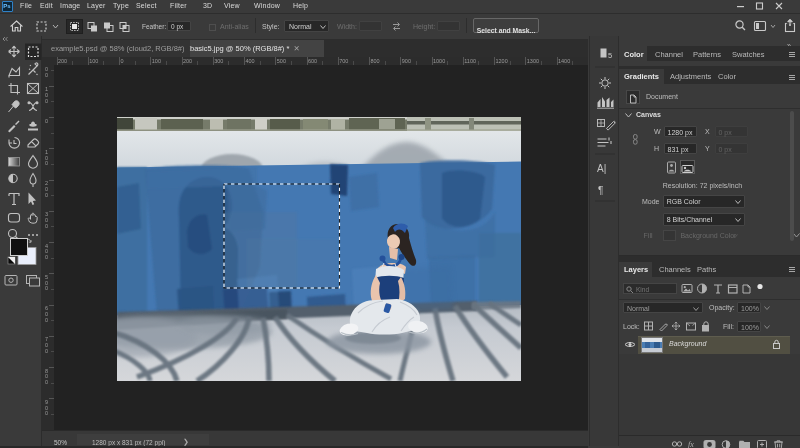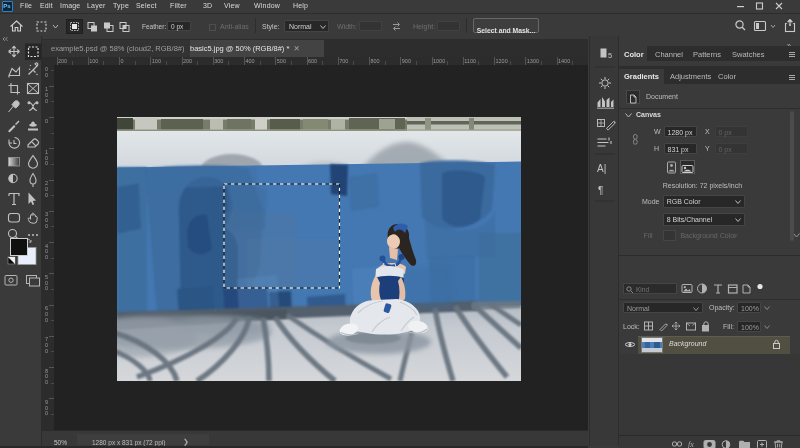--- a/index.html
+++ b/index.html
@@ -518,20 +518,29 @@
         <path d="M0.5 0.5 L3 3.5 L5.5 0.5" fill="none" stroke="#555" stroke-width="1"></path>
       </svg>
       <svg style="position:absolute;left:174px;top:149px;" width="7" height="6">
         <path d="M0.5 0.5 L3.5 4 L6.5 0.5" fill="none" stroke="#999" stroke-width="1"></path>
       </svg>
 
       <div style="position:absolute;left:171px;top:27px;width:4px;height:130px;background:#4c4c4c;border-radius:2px;"></div>
       <div style="position:absolute;left:0;top:171px;width:181px;height:1px;background:#2b2b2b;"></div>
     </div>
 
+    <div class="ptabs" style="left:31px;top:216px;width:181px;height:21px;">
+      <div style="position:absolute;left:0px;top:6px;width:33px;height:15px;background:#3a3a3a;"></div>
+      <div class="ptab sel" style="left:5px;top:9px;">Layers</div>
+      <div class="ptab" style="left:40px;top:9px;">Channels</div>
+      <div class="ptab" style="left:78px;top:9px;">Paths</div>
+      <svg style="position:absolute;left:170px;top:11px;" width="6" height="5">
+        <path d="M0 0.5 H6 M0 2.5 H6 M0 4.5 H6" stroke="#b5b5b5" stroke-width="0.9"></path>
+      </svg>
+    </div>
 
     <div style="position:absolute;left:31px;top:237px;width:181px;height:173px;background:#3a3a3a;">
 
       <div style="position:absolute;left:4px;top:6px;width:54px;height:11px;background:#2b2b2b;border:1px solid #454545;box-sizing:border-box;">
         <svg style="position:absolute;left:2px;top:2px;" width="8" height="8">
           <circle cx="3" cy="3" r="2.2" fill="none" stroke="#888" stroke-width="1"></circle>
           <path d="M4.7 4.7 L7 7" stroke="#888" stroke-width="1"></path>
         </svg>
         <span style="position:absolute;left:12px;top:1.5px;font-size:6.5px;color:#777;">Kind</span>
       </div>

